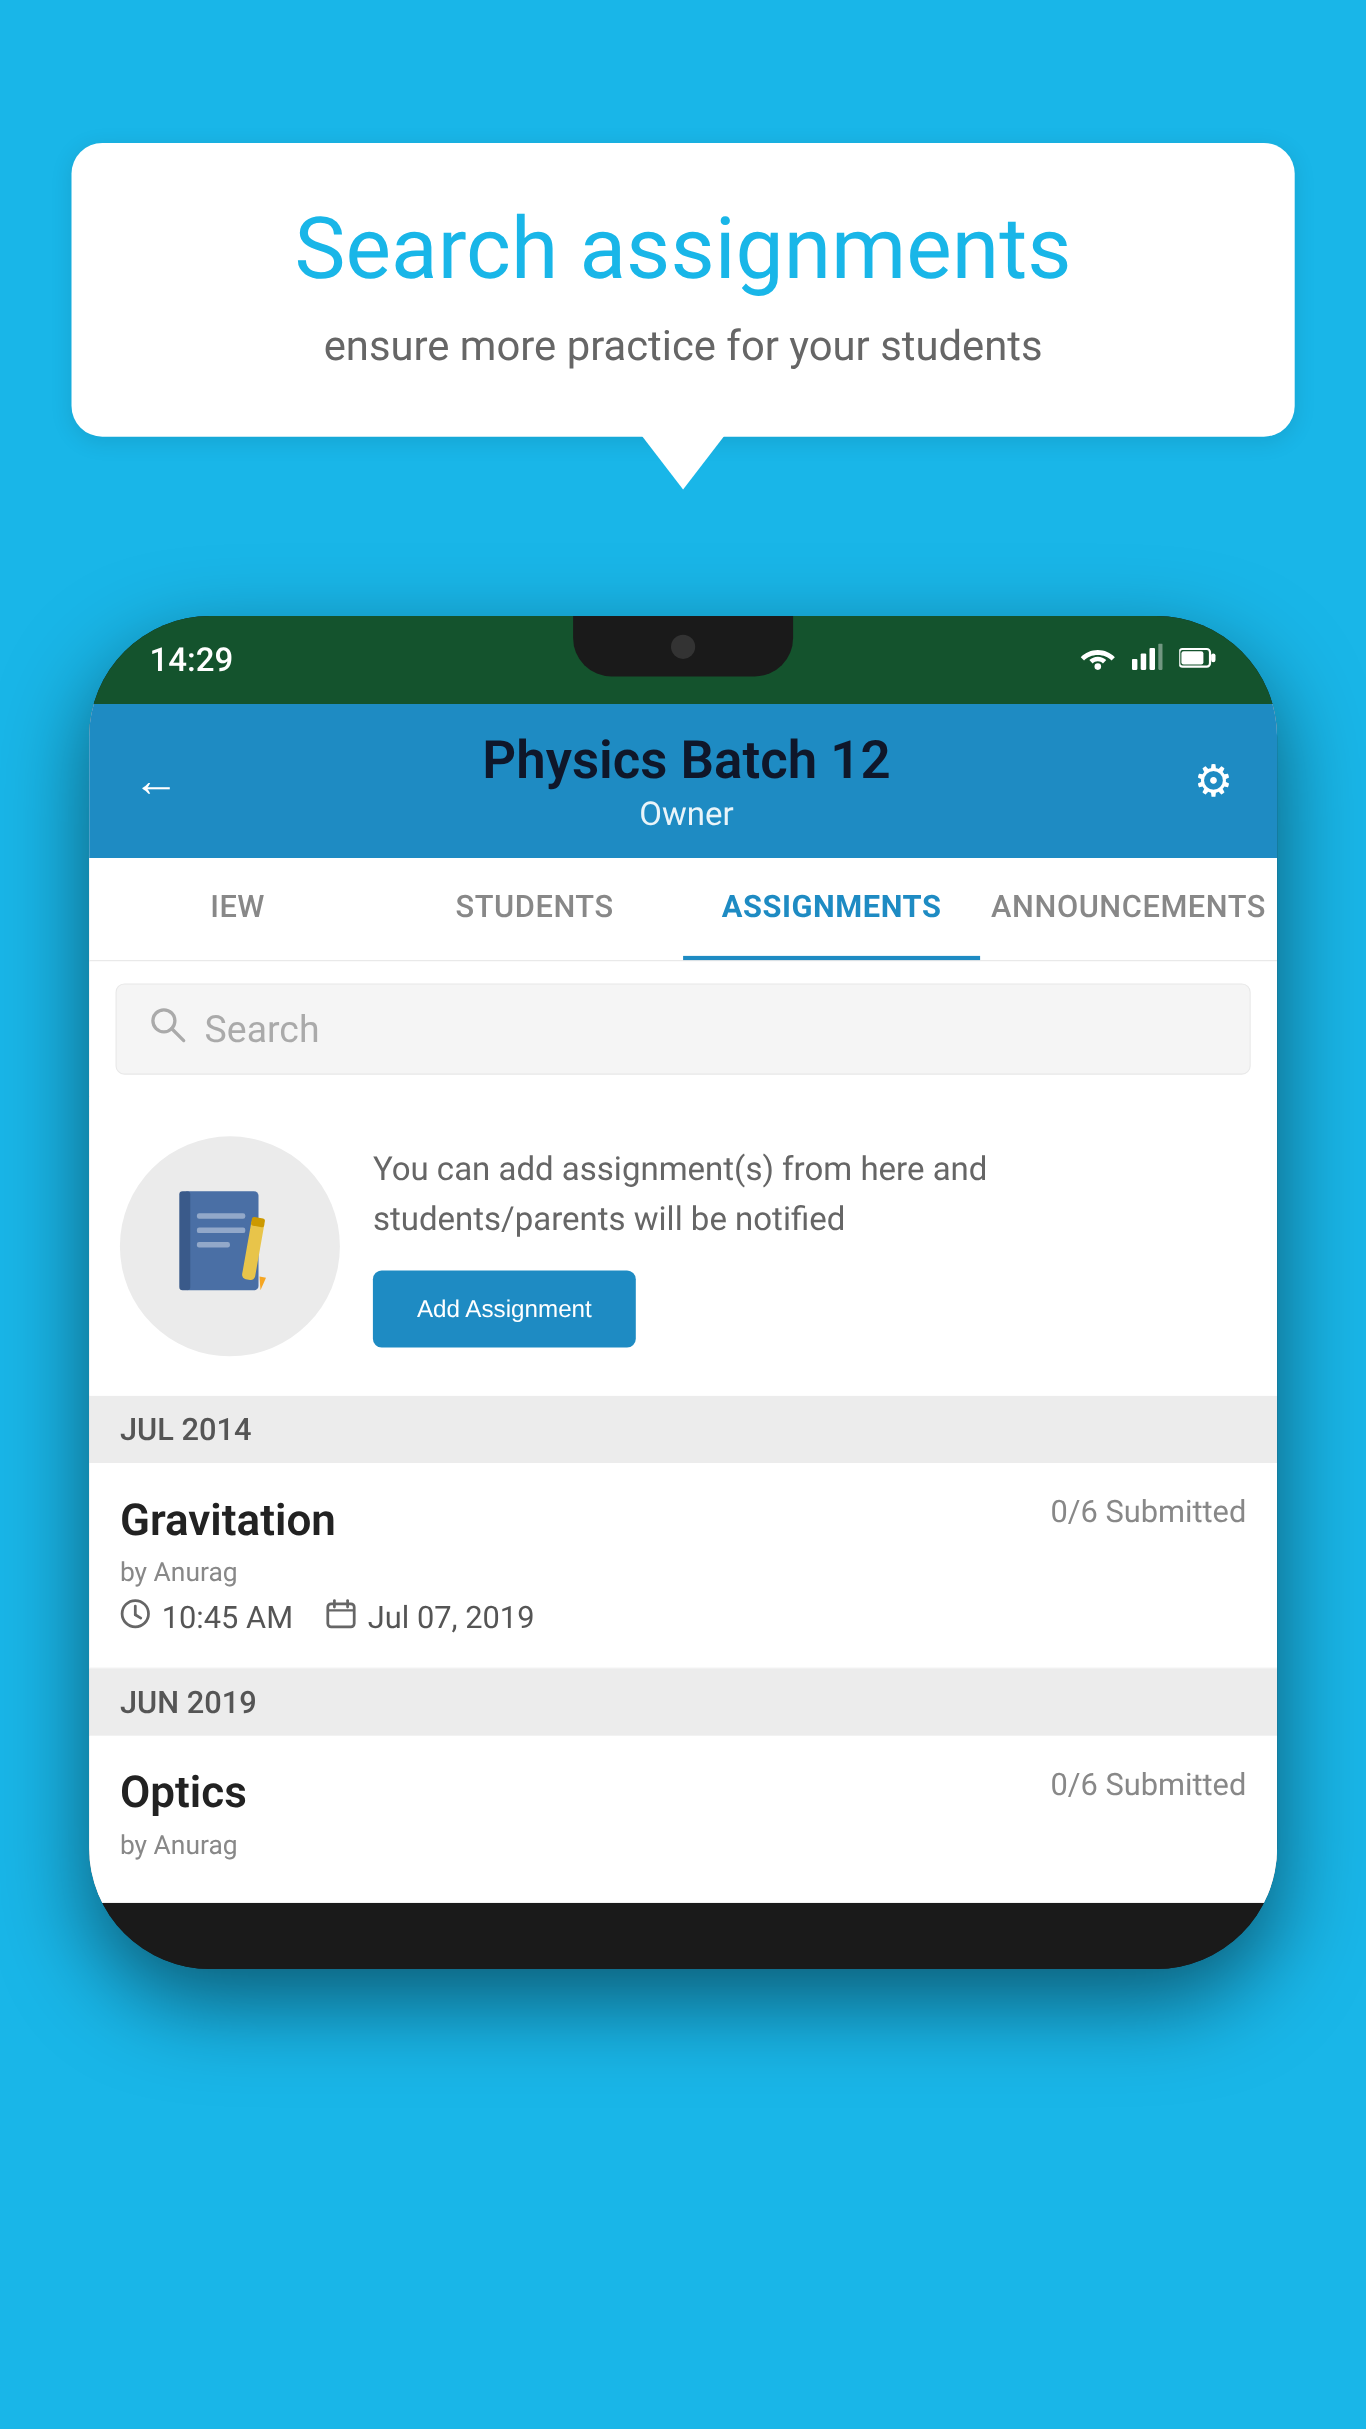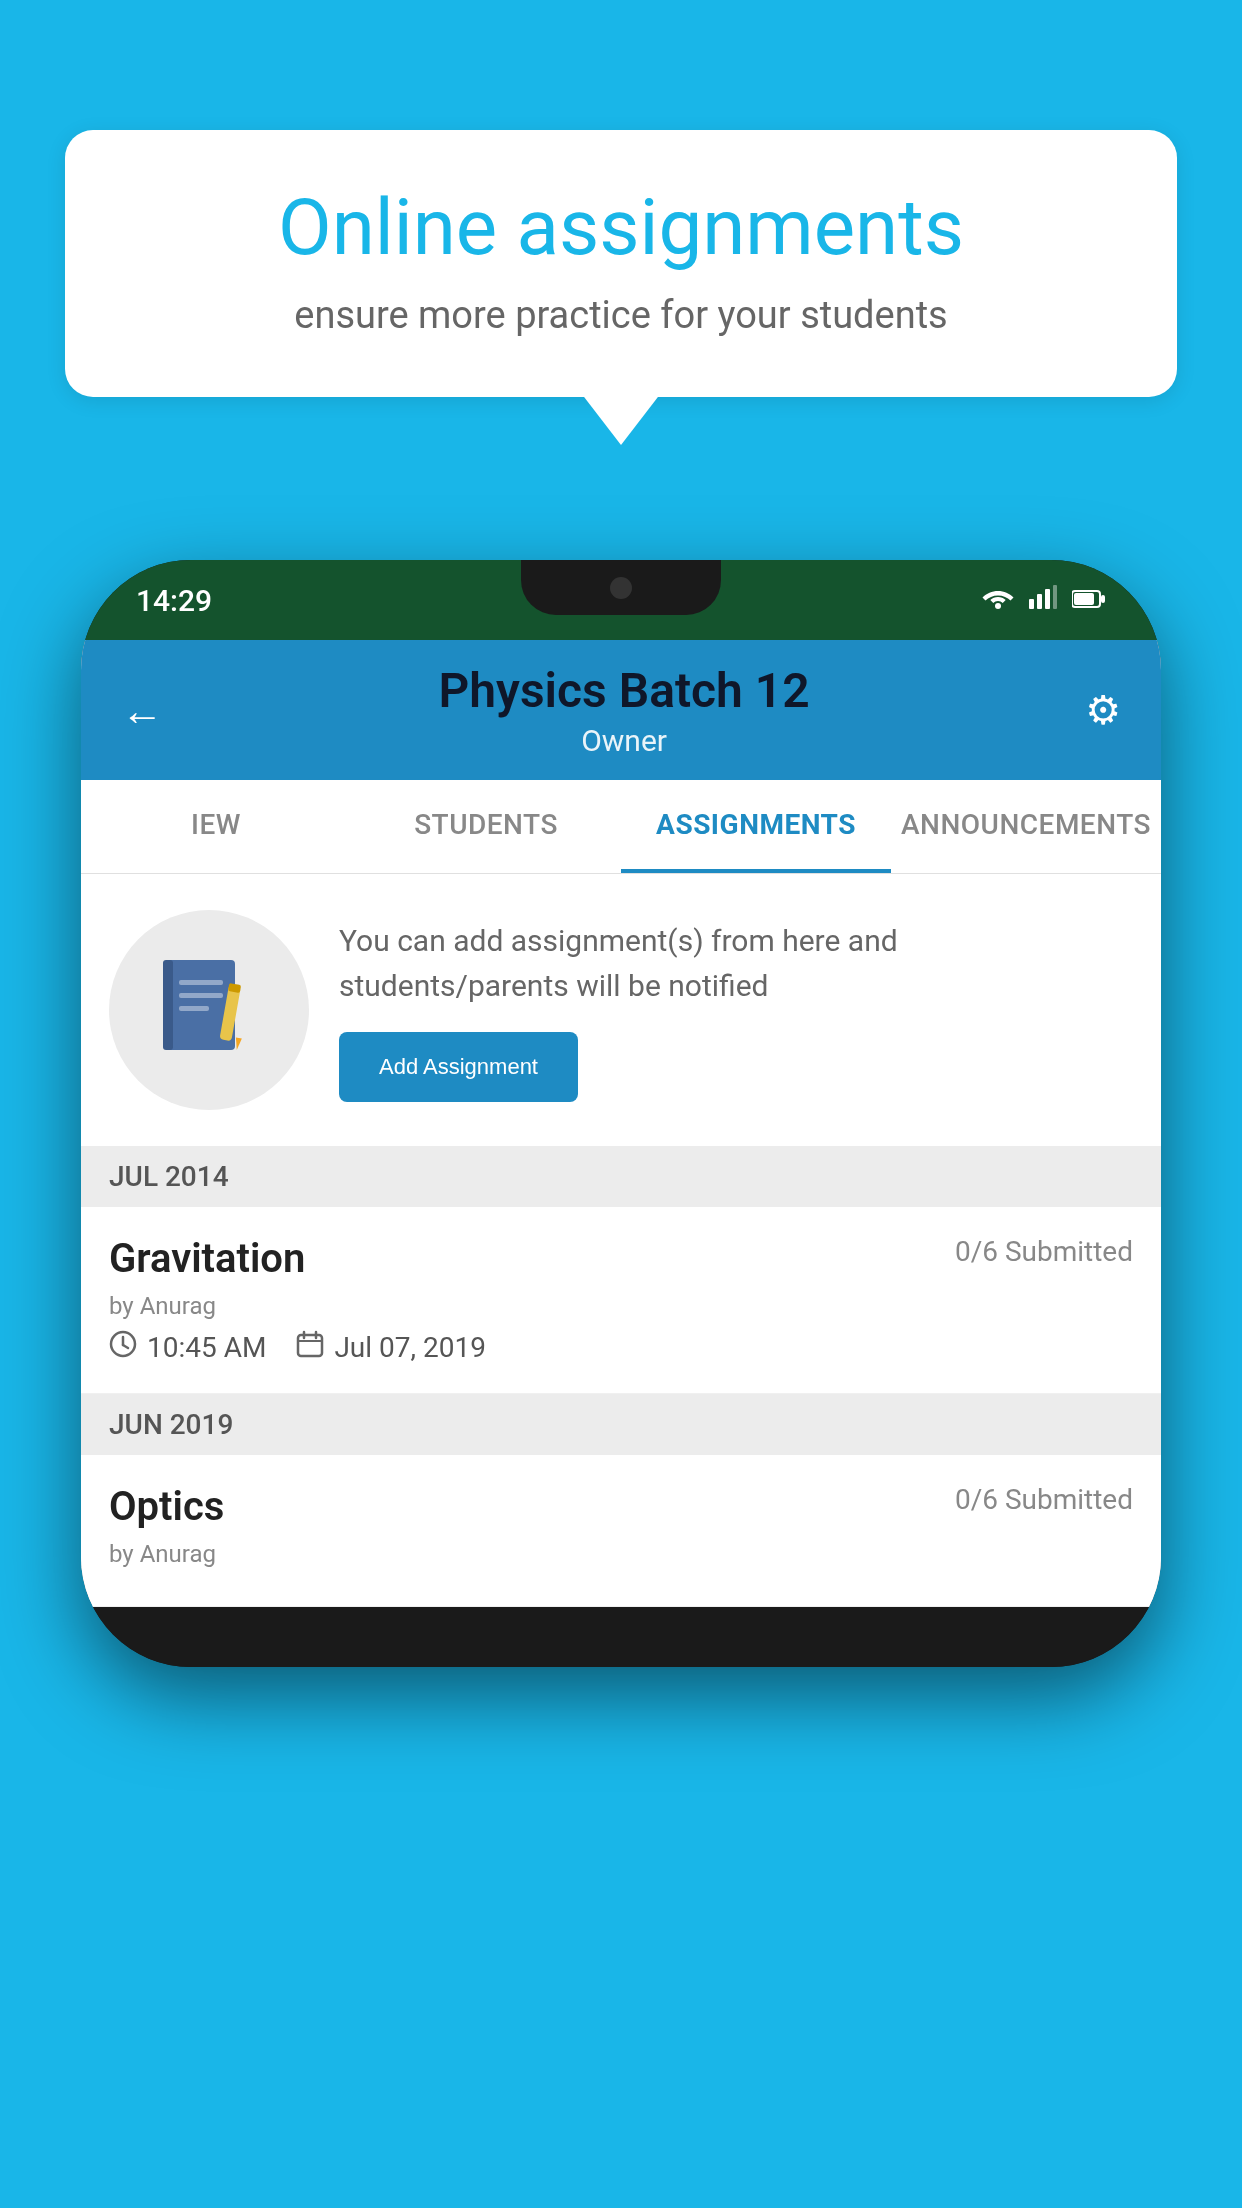--- a/index.html
+++ b/index.html
@@ -297,21 +297,21 @@
       background: #1a1a1a;
       height: 60px;
       border-radius: 0 0 110px 110px;
     }
   </style>
 </head>
 <body>
 
 <div class="speech-bubble-container">
   <div class="speech-bubble">
-    <div class="speech-bubble-title">Online assignments</div>
+    <div class="speech-bubble-title">Search assignments</div>
     <div class="speech-bubble-subtitle">ensure more practice for your students</div>
   </div>
 </div>
 
 <div class="phone-frame">
 
   <div class="phone-top">
     <span class="status-time">14:29</span>
     <div class="notch">
       <div class="camera-dot"></div>
@@ -364,20 +364,31 @@
         <span>STUDENTS</span>
       </div>
       <div class="tab-item active">
         <span>ASSIGNMENTS</span>
       </div>
       <div class="tab-item">
         <span>ANNOUNCEMENTS</span>
       </div>
     </div>
 
+    <div class="search-container">
+      <div class="search-bar">
+        <span class="search-icon-svg">
+          <svg width="36" height="36" viewBox="0 0 36 36" fill="none">
+            <circle cx="15" cy="15" r="10" stroke="#aaa" stroke-width="3"></circle>
+            <line x1="22" y1="22" x2="33" y2="33" stroke="#aaa" stroke-width="3" stroke-linecap="round"></line>
+          </svg>
+        </span>
+        <span class="search-placeholder">Search</span>
+      </div>
+    </div>
 
     <div class="empty-state">
       <div class="empty-icon-circle">
 
         <svg class="notebook-icon" viewBox="0 0 100 110" fill="none" xmlns="http://www.w3.org/2000/svg">
 
           <rect x="8" y="5" width="68" height="90" rx="4" fill="#4a6fa5"></rect>
 
           <rect x="4" y="5" width="10" height="90" rx="3" fill="#3a5a8a"></rect>
 

